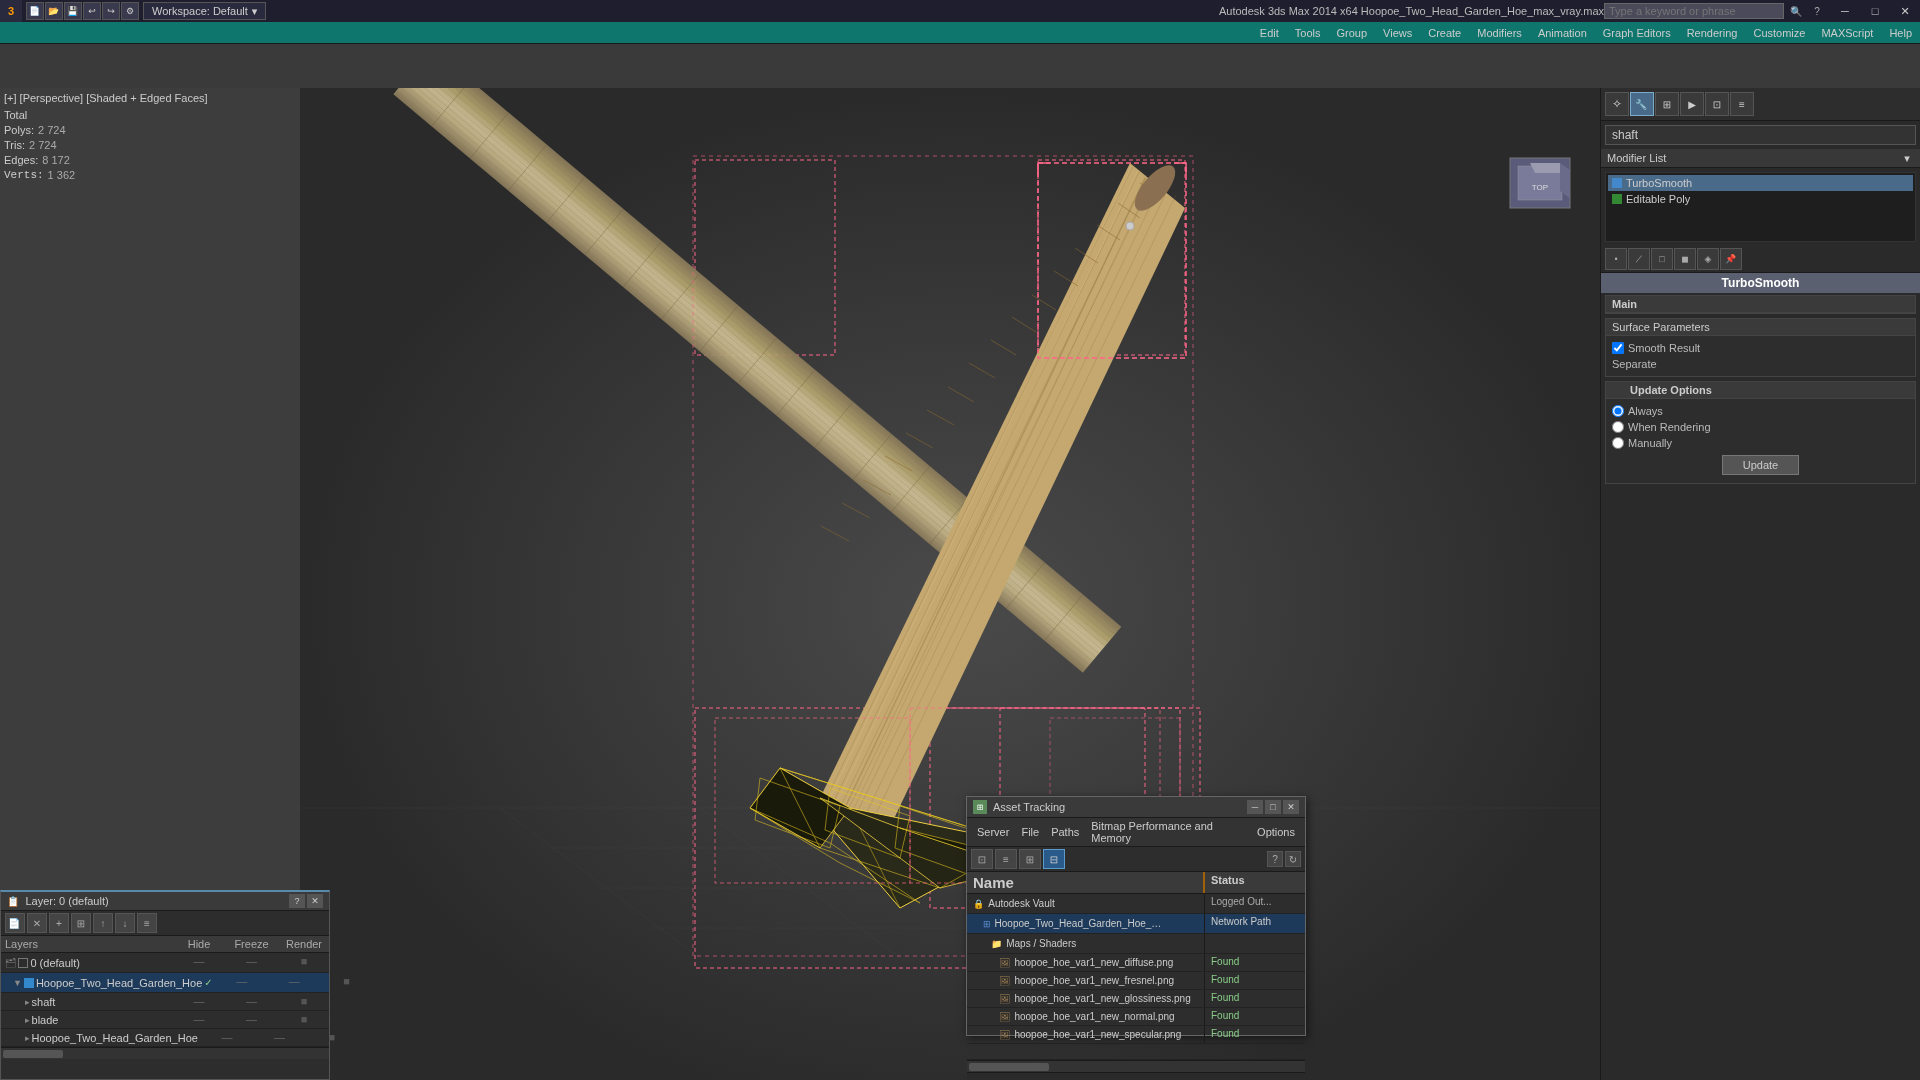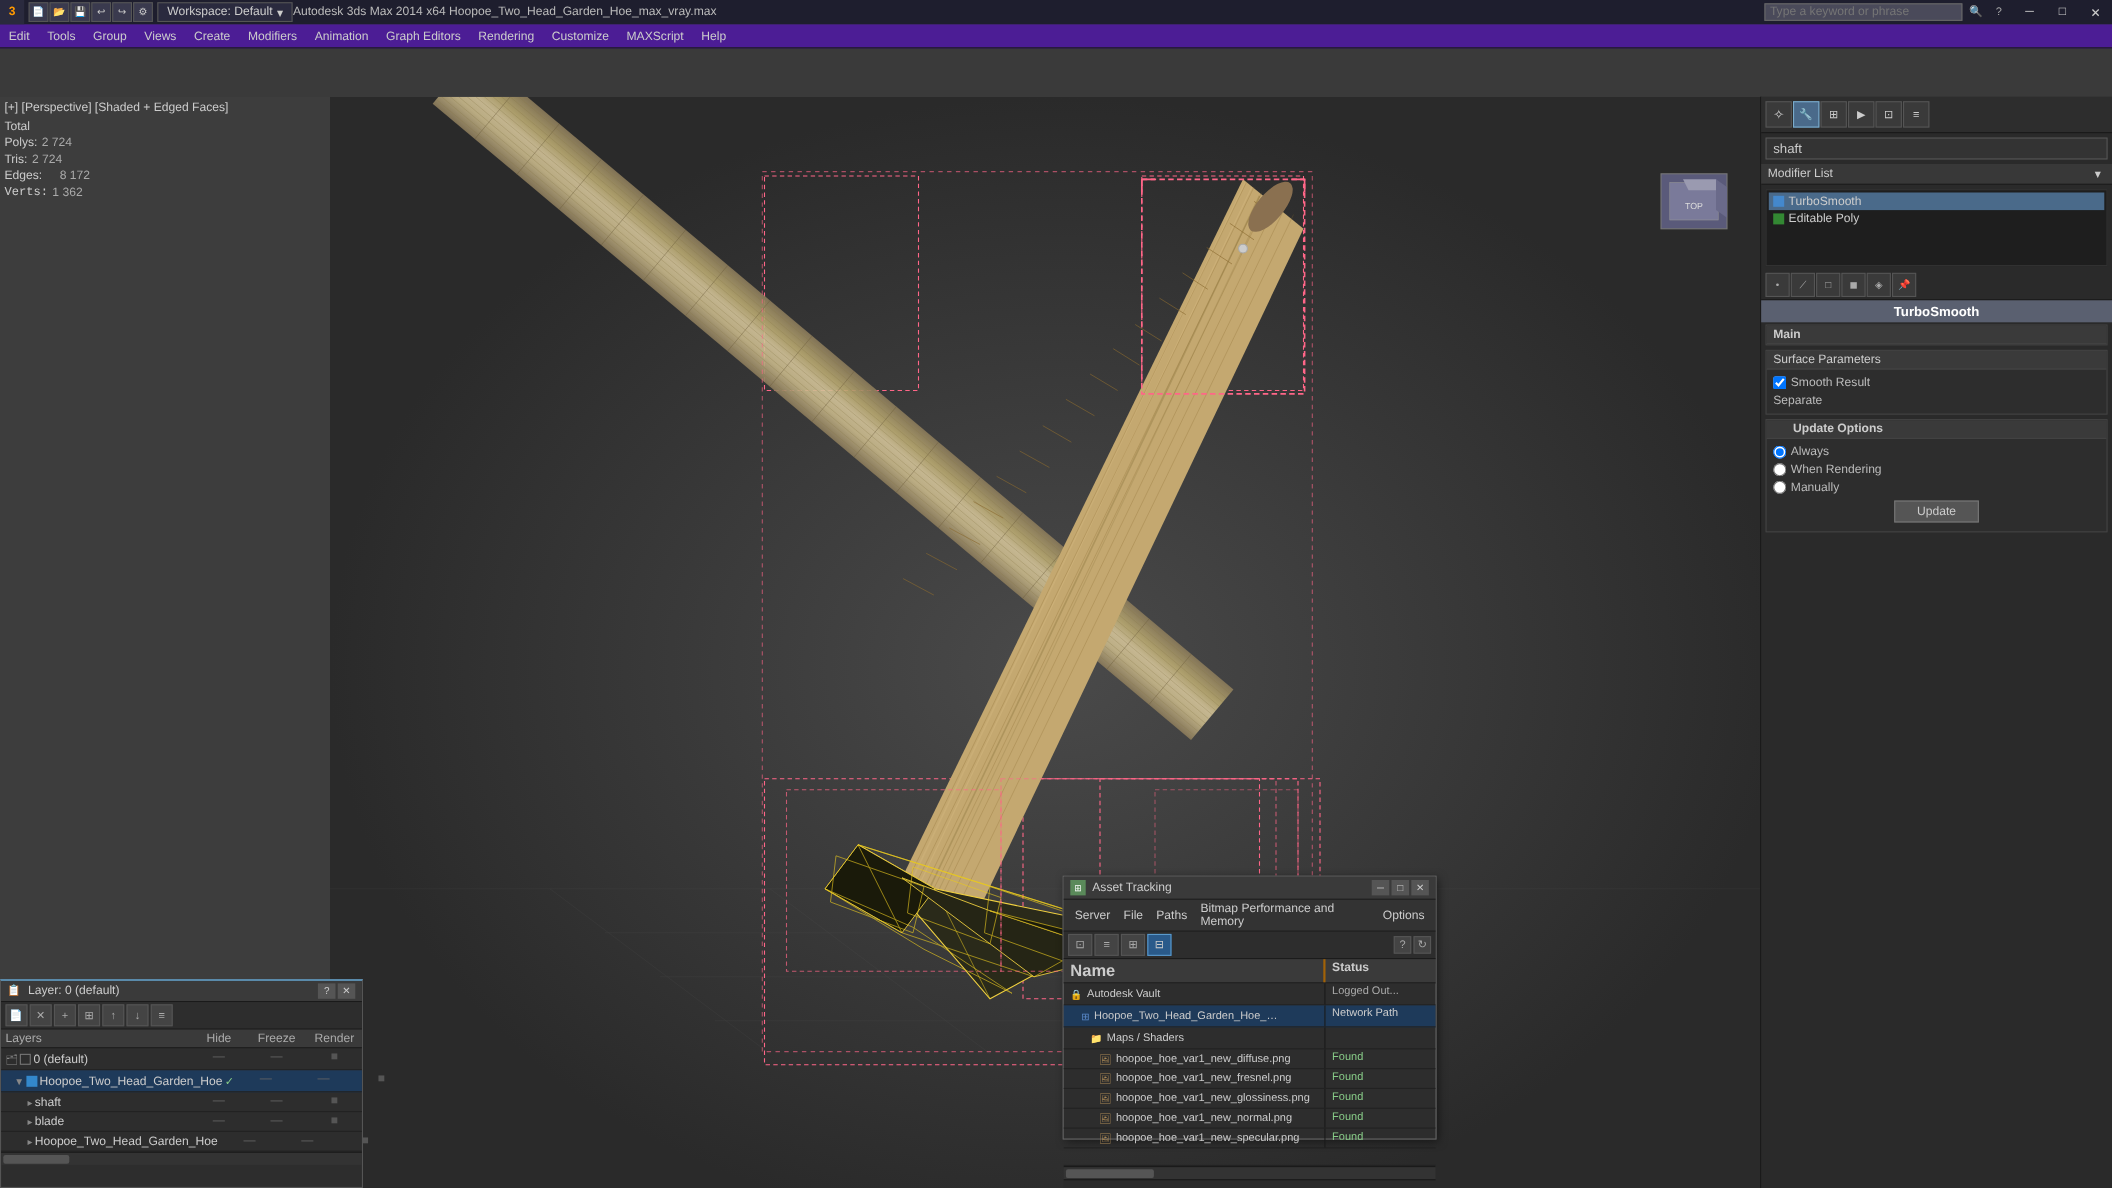--- a/index.html
+++ b/index.html
@@ -114,34 +114,34 @@
     <span style="width:18px;height:18px;background:#3a3a4e;border:1px solid #555;display:flex;align-items:center;justify-content:center;font-size:9px;cursor:pointer;">📂</span>
     <span style="width:18px;height:18px;background:#3a3a4e;border:1px solid #555;display:flex;align-items:center;justify-content:center;font-size:9px;cursor:pointer;">💾</span>
     <span style="width:18px;height:18px;background:#3a3a4e;border:1px solid #555;display:flex;align-items:center;justify-content:center;font-size:9px;cursor:pointer;">↩</span>
     <span style="width:18px;height:18px;background:#3a3a4e;border:1px solid #555;display:flex;align-items:center;justify-content:center;font-size:9px;cursor:pointer;">↪</span>
     <span style="width:18px;height:18px;background:#3a3a4e;border:1px solid #555;display:flex;align-items:center;justify-content:center;font-size:9px;cursor:pointer;">⚙</span>
   </div>
   <div style="background:#2a2a3e;border:1px solid #555;padding:1px 8px;color:#ccc;font-size:11px;display:flex;align-items:center;gap:4px;cursor:pointer;height:18px;">
     <span>Workspace: Default</span>
     <span>▾</span>
   </div>
-  <div style="flex:1;text-align:left;color:#bbb;font-size:11px;">Autodesk 3ds Max 2014 x64      Hoopoe_Two_Head_Garden_Hoe_max_vray.max</div>
+  <div style="flex:1;text-align:right;color:#bbb;font-size:11px;">Autodesk 3ds Max 2014 x64      Hoopoe_Two_Head_Garden_Hoe_max_vray.max</div>
   <input type="text" style="background: rgb(74, 74, 90); border: 1px solid rgb(102, 102, 102); color: rgb(204, 204, 204); padding: 1px 4px; font-size: 11px; width: 180px; height: 16px;" placeholder="Type a keyword or phrase">
   <div style="display:flex;gap:2px;padding:0 4px;">
     <span style="width:18px;height:18px;display:flex;align-items:center;justify-content:center;font-size:10px;cursor:pointer;color:#aaa;">🔍</span>
     <span style="width:18px;height:18px;display:flex;align-items:center;justify-content:center;font-size:10px;cursor:pointer;color:#aaa;">?</span>
   </div>
   <div style="display:flex;margin-left:auto;">
     <span style="width:30px;height:22px;display:flex;align-items:center;justify-content:center;font-size:11px;color:#ccc;cursor:pointer;">─</span>
     <span style="width:30px;height:22px;display:flex;align-items:center;justify-content:center;font-size:11px;color:#ccc;cursor:pointer;">□</span>
     <span style="width:30px;height:22px;display:flex;align-items:center;justify-content:center;font-size:11px;color:#ccc;cursor:pointer;">✕</span>
   </div>
 </div>
 
-<div id="menubar" style="width:100%;height:22px;background:#4c1d95;display:flex;align-items:center;border-bottom:1px solid #1a1a1a;">
+<div id="menubar" style="width:100%;height:22px;background:#0f766e;display:flex;align-items:center;border-bottom:1px solid #1a1a1a;justify-content:flex-end;">
   <div class="menu-item">Edit</div>
   <div class="menu-item">Tools</div>
   <div class="menu-item">Group</div>
   <div class="menu-item">Views</div>
   <div class="menu-item">Create</div>
   <div class="menu-item">Modifiers</div>
   <div class="menu-item">Animation</div>
   <div class="menu-item">Graph Editors</div>
   <div class="menu-item">Rendering</div>
   <div class="menu-item">Customize</div>
@@ -158,21 +158,21 @@
     <div style="position:absolute;top:20px;left:4px;z-index:10;color:#aaa;font-size:11px;line-height:15px;">
       <div style="color:#ccc;">Total</div>
       <div style="display:flex;gap:4px;">
           <span style="color:#ccc;">Polys:</span>
           <span>2 724</span>
         </div>
       <div style="display:flex;gap:4px;">
           <span style="color:#ccc;">Tris:</span>
           <span>2 724</span>
         </div>
-      <div style="display:flex;gap:16px;">
+      <div style="display:flex;gap:4px;">
           <span style="color:#ccc;">Edges:</span>
           <span>8 172</span>
         </div>
       <div style="display:flex;gap:4px;">
           <span style="color:#ccc;font-family:Liberation Mono, monospace;">Verts:</span>
           <span>1 362</span>
         </div>
     </div>
 
     <svg id="viewport-3d" viewBox="0 0 1320 1036" xmlns="http://www.w3.org/2000/svg">

